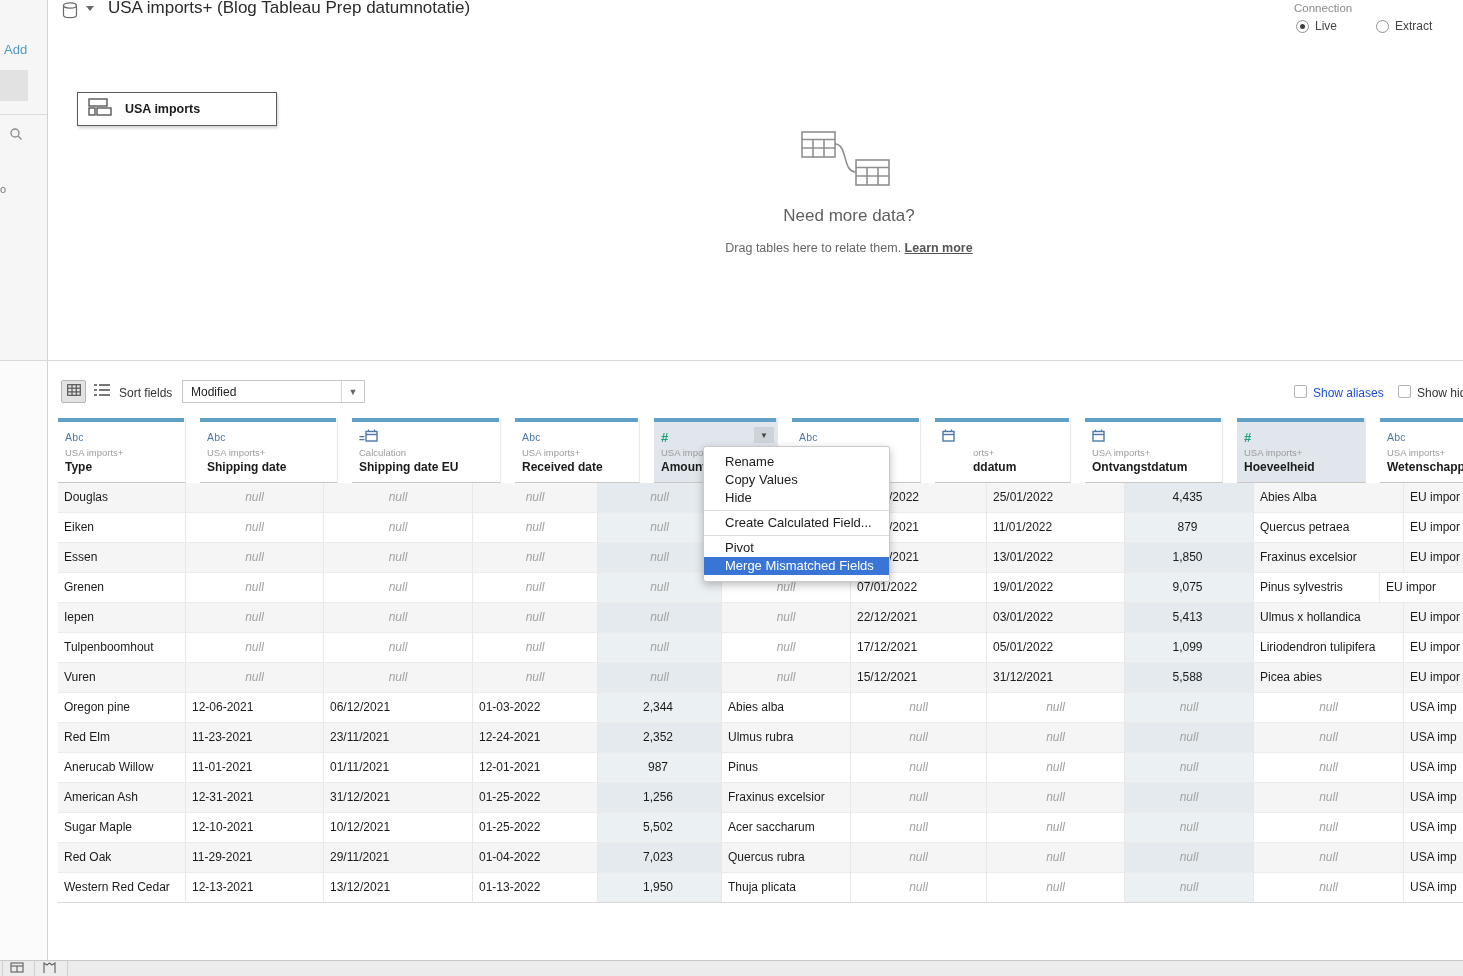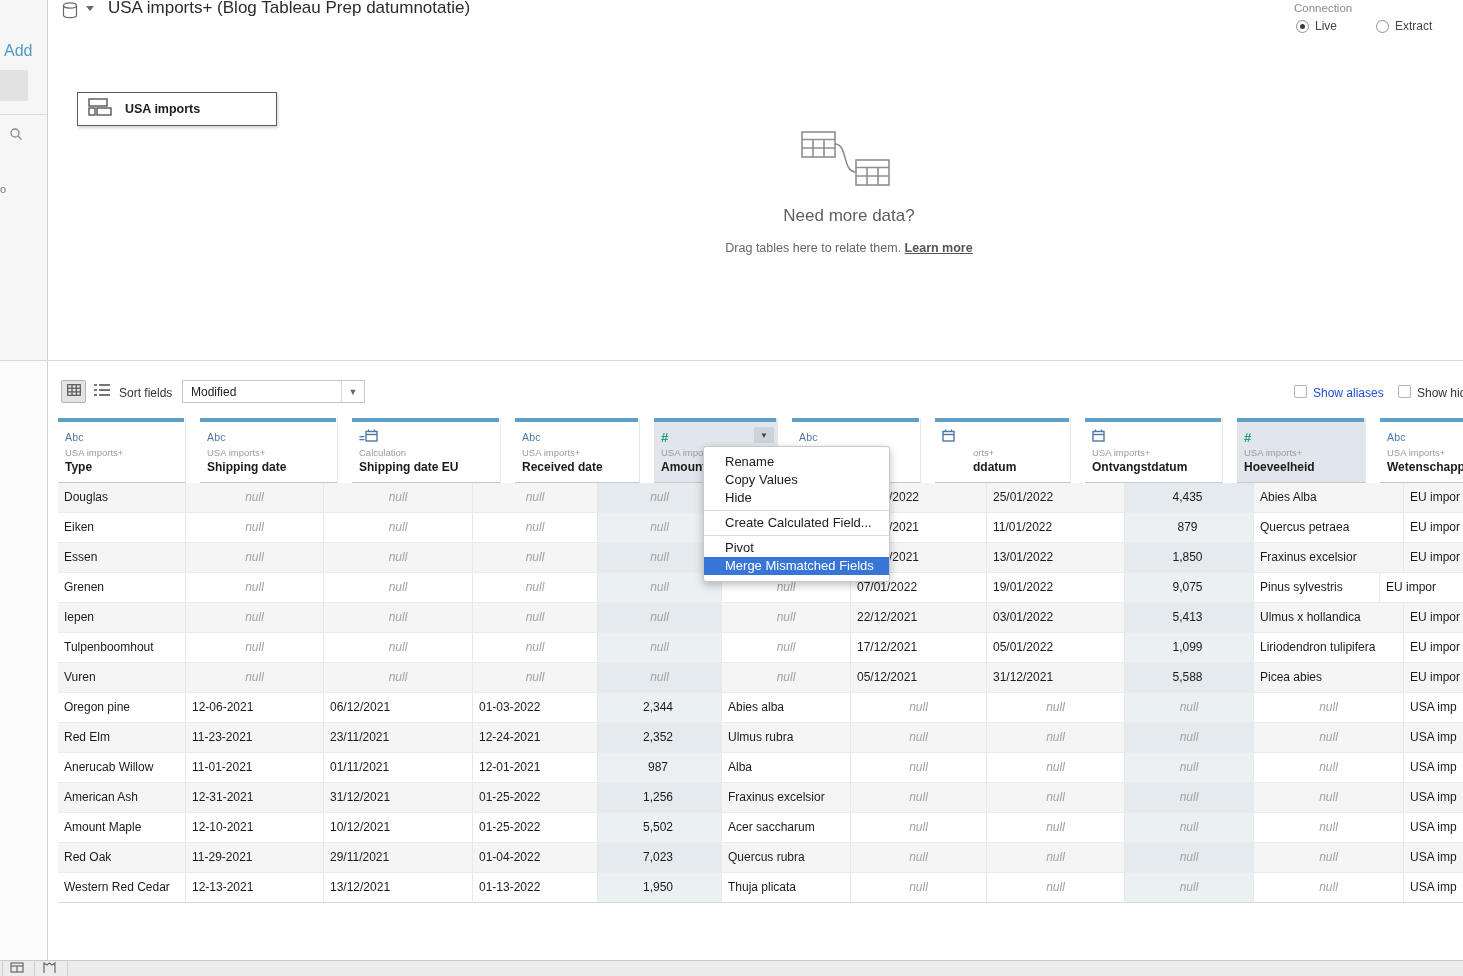--- a/index.html
+++ b/index.html
@@ -3,21 +3,21 @@
 <meta charset="utf-8">
 <style>
   html,body{margin:0;padding:0;background:#fff;}
   #app{position:relative;width:1463px;height:976px;overflow:hidden;background:#fff;
        font-family:"Liberation Sans",sans-serif;font-size:12px;color:#333;}
   .abs{position:absolute;}
 
   
   #sidebar{left:0;top:0;width:47px;height:960px;background:#fbfbfb;border-right:1px solid #d2d2d2;}
   #sidebar-top{left:0;top:0;width:47px;height:360px;background:#f6f6f6;}
-  #add-link{left:4px;top:42px;color:#4f9bc8;font-size:16px;cursor:pointer;}
+  #add-link{left:4px;top:42px;color:#4f9bc8;font-size:13px;cursor:pointer;}
   #side-gray-box{left:0;top:70px;width:28px;height:31px;background:#e2e2e2;}
   #side-div1{left:0;top:114px;width:47px;height:1px;background:#dcdcdc;}
   #side-frag{left:0;top:183px;color:#777;font-size:11px;}
   #search-ic{left:9px;top:127px;}
 
   
   #title-row{left:62px;top:0px;height:24px;}
   #ds-title{left:108px;top:-2px;font-size:17px;color:#2b2b2b;white-space:nowrap;}
   #conn-label{left:1294px;top:2px;color:#8a8a8a;font-size:11.5px;}
   .radio{width:13px;height:13px;border:1px solid #909090;border-radius:50%;background:#fff;display:inline-block;box-sizing:border-box;position:relative;}
@@ -393,21 +393,21 @@
           <div class="gcell" style="width: 150px;">Liriodendron tulipifera</div>
           <div class="gcell" style="width: 140px;">EU impor</div>
         </div>
         <div class="grow">
           <div class="gcell" style="width: 128px;">Vuren</div>
           <div class="gcell nullv" style="width: 138px;">null</div>
           <div class="gcell nullv" style="width: 149px;">null</div>
           <div class="gcell nullv" style="width: 125px;">null</div>
           <div class="gcell nullv sel" style="width: 124px;">null</div>
           <div class="gcell nullv" style="width: 129px;">null</div>
-          <div class="gcell" style="width: 136px;">05/12/2021</div>
+          <div class="gcell" style="width: 136px;">15/12/2021</div>
           <div class="gcell" style="width: 138px;">31/12/2021</div>
           <div class="gcell right sel" style="width: 129px;">5,588</div>
           <div class="gcell" style="width: 150px;">Picea abies</div>
           <div class="gcell" style="width: 140px;">EU impor</div>
         </div>
         <div class="grow">
           <div class="gcell" style="width: 128px;">Oregon pine</div>
           <div class="gcell" style="width: 138px;">12-06-2021</div>
           <div class="gcell" style="width: 149px;">06/12/2021</div>
           <div class="gcell" style="width: 125px;">01-03-2022</div>
@@ -431,42 +431,42 @@
           <div class="gcell nullv sel" style="width: 129px;">null</div>
           <div class="gcell nullv" style="width: 150px;">null</div>
           <div class="gcell" style="width: 140px;">USA imp</div>
         </div>
         <div class="grow">
           <div class="gcell" style="width: 128px;">Anerucab Willow</div>
           <div class="gcell" style="width: 138px;">11-01-2021</div>
           <div class="gcell" style="width: 149px;">01/11/2021</div>
           <div class="gcell" style="width: 125px;">12-01-2021</div>
           <div class="gcell right sel" style="width: 124px;">987</div>
-          <div class="gcell" style="width: 129px;">Alba</div>
+          <div class="gcell" style="width: 129px;">Pinus</div>
           <div class="gcell nullv" style="width: 136px;">null</div>
           <div class="gcell nullv" style="width: 138px;">null</div>
           <div class="gcell nullv sel" style="width: 129px;">null</div>
           <div class="gcell nullv" style="width: 150px;">null</div>
           <div class="gcell" style="width: 140px;">USA imp</div>
         </div>
         <div class="grow">
           <div class="gcell" style="width: 128px;">American Ash</div>
           <div class="gcell" style="width: 138px;">12-31-2021</div>
           <div class="gcell" style="width: 149px;">31/12/2021</div>
           <div class="gcell" style="width: 125px;">01-25-2022</div>
           <div class="gcell right sel" style="width: 124px;">1,256</div>
           <div class="gcell" style="width: 129px;">Fraxinus excelsior</div>
           <div class="gcell nullv" style="width: 136px;">null</div>
           <div class="gcell nullv" style="width: 138px;">null</div>
           <div class="gcell nullv sel" style="width: 129px;">null</div>
           <div class="gcell nullv" style="width: 150px;">null</div>
           <div class="gcell" style="width: 140px;">USA imp</div>
         </div>
         <div class="grow">
-          <div class="gcell" style="width: 128px;">Amount Maple</div>
+          <div class="gcell" style="width: 128px;">Sugar Maple</div>
           <div class="gcell" style="width: 138px;">12-10-2021</div>
           <div class="gcell" style="width: 149px;">10/12/2021</div>
           <div class="gcell" style="width: 125px;">01-25-2022</div>
           <div class="gcell right sel" style="width: 124px;">5,502</div>
           <div class="gcell" style="width: 129px;">Acer saccharum</div>
           <div class="gcell nullv" style="width: 136px;">null</div>
           <div class="gcell nullv" style="width: 138px;">null</div>
           <div class="gcell nullv sel" style="width: 129px;">null</div>
           <div class="gcell nullv" style="width: 150px;">null</div>
           <div class="gcell" style="width: 140px;">USA imp</div>

